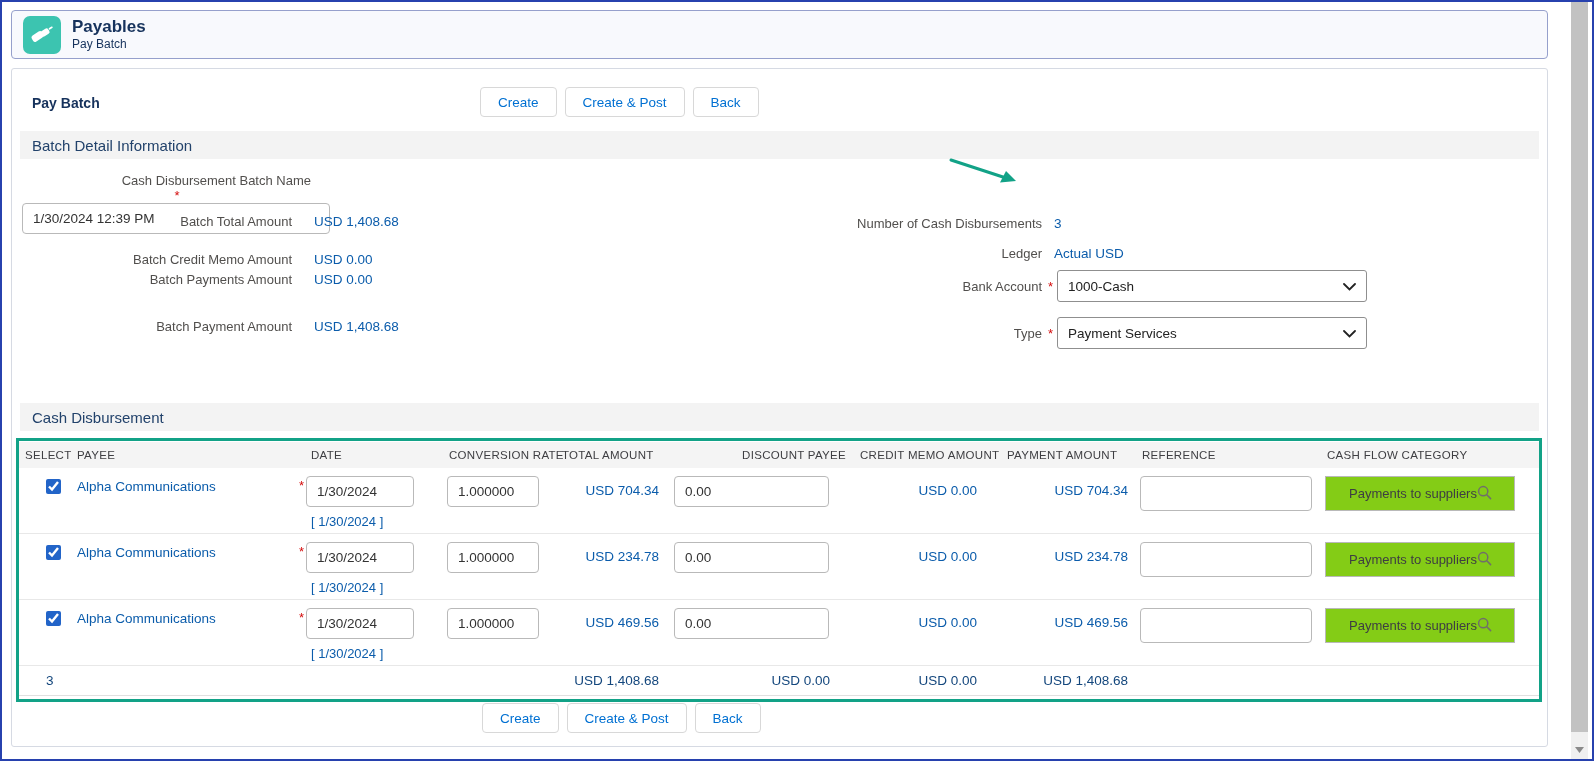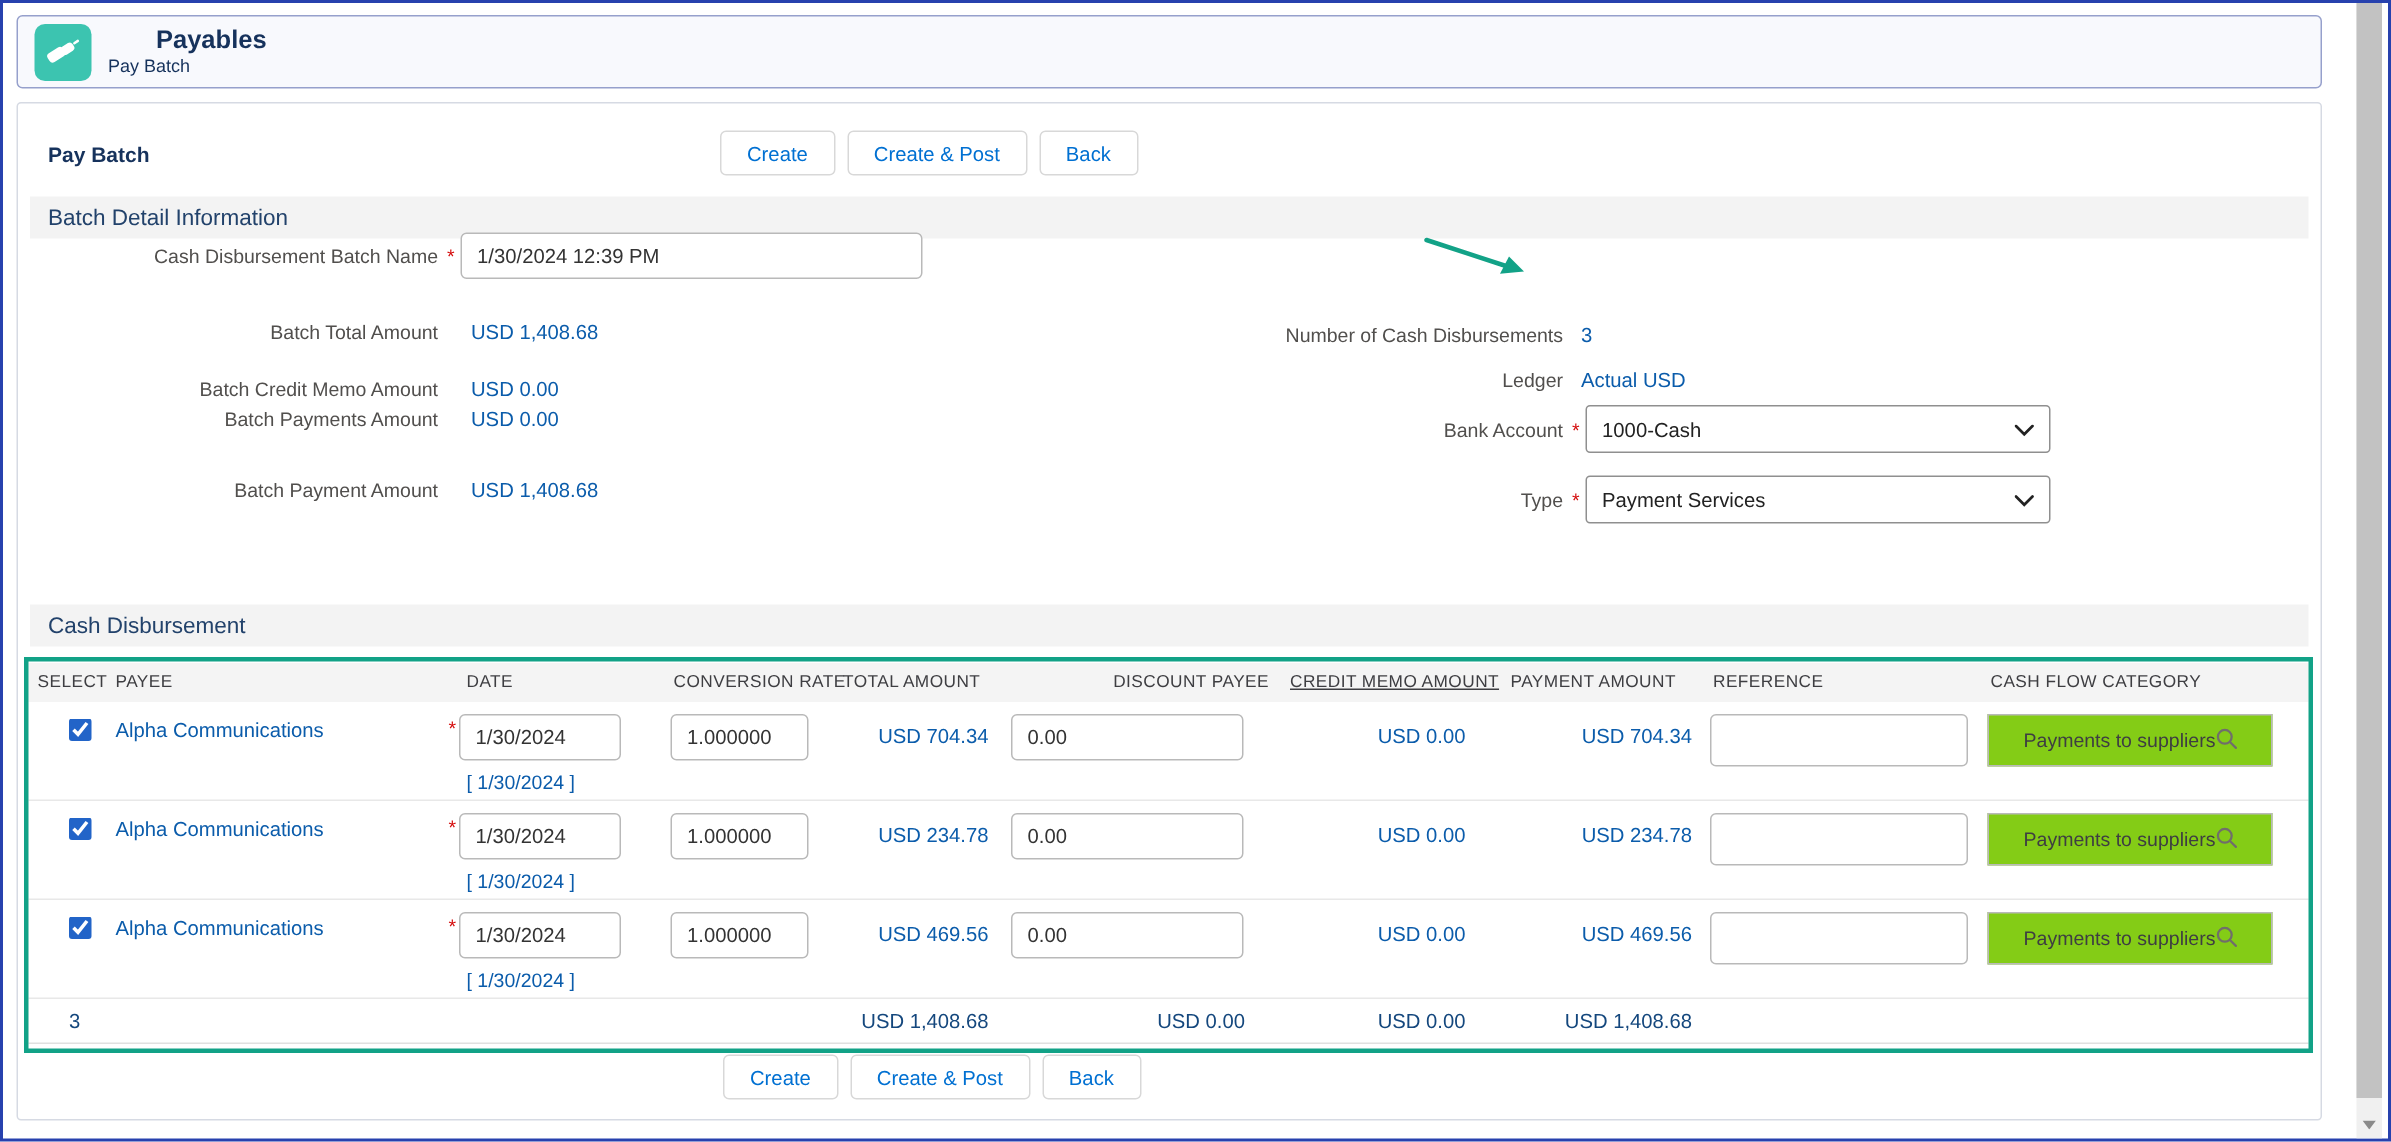--- a/index.html
+++ b/index.html
@@ -16,21 +16,21 @@
   .topband {
     position:absolute; left:9px; top:8px; width:1537px; height:49px;
     background:#f8f9fd; border:1px solid #96a0cc; border-radius:4px;
     display:flex; align-items:center; padding-left:11px;
   }
   .app-icon {
     width:38px; height:38px; border-radius:7px; background:#3cc4b0;
     display:flex; align-items:center; justify-content:center; flex:0 0 auto;
   }
   .app-titles { margin-left:11px; line-height:1.1; }
-  .app-title { font-size:17px; font-weight:bold; color:#16325c;margin-left:32px; }
+  .app-title { font-size:17px; font-weight:bold; color:#16325c; }
   .app-subtitle { font-size:12px; color:#16325c; margin-top:1px; }
 
   
   .panel {
     position:absolute; left:9px; top:66px; width:1537px; height:679px;
     background:#fff; border:1px solid #d6dae3; border-radius:3px;
   }
   .panel-title { position:absolute; left:20px; top:26px; font-size:14px; font-weight:bold; color:#16325c; }
   .btn-row { position:absolute; display:flex; gap:8px; }
   .btn-row.top { left:468px; top:18px; }
@@ -139,21 +139,21 @@
   <div class="panel-title">Pay Batch</div>
 
   <div class="btn-row top">
     <button class="btn">Create</button>
     <button class="btn">Create &amp; Post</button>
     <button class="btn">Back</button>
   </div>
 
   <div class="section-bar bar-detail">Batch Detail Information</div>
 
-  <div class="field-row left-col" style="left:10px; top:86px;">
+  <div class="field-row left-col" style="left:10px; top:104px;flex-direction:column;">
     <span class="field-label">Cash Disbursement Batch Name</span>
     <span class="req">*</span>
     <input class="text-input name-input" type="text" value="1/30/2024 12:39 PM" style="">
   </div>
 
   <div class="field-row left-col" style="left:10px; top:142px; height:20px;">
     <span class="field-label">Batch Total Amount</span>
     <span class="val-blue" style="margin-left:22px;">USD 1,408.68</span>
   </div>
 
@@ -221,21 +221,21 @@
 
 <div class="cd-table">
 
   <div class="grid cd-head">
     <div class="hcell h-select">SELECT</div>
     <div class="hcell">PAYEE</div>
     <div class="hcell" style="padding-left:14px;">DATE</div>
     <div class="hcell" style="padding-left:7px;">CONVERSION RATE</div>
     <div class="hcell">TOTAL AMOUNT</div>
     <div class="hcell h-right">DISCOUNT PAYEE</div>
-    <div class="hcell" style="padding-left:8px;text-decoration:underline;">CREDIT MEMO AMOUNT</div>
+    <div class="hcell" style="padding-left:8px;">CREDIT MEMO AMOUNT</div>
     <div class="hcell">PAYMENT AMOUNT</div>
     <div class="hcell" style="padding-left:10px;">REFERENCE</div>
     <div class="hcell" style="padding-left:10px;">CASH FLOW CATEGORY</div>
   </div>
 
   <div class="grid cd-row">
     <div class="cell cell-select"><input type="checkbox" class="row-check" checked="" style=""></div>
     <div class="cell cell-payee"><span>Alpha Communications</span></div>
     <div class="cell cell-date">
       <span class="req" style="margin:2px 2px 0 2px;">*</span>

